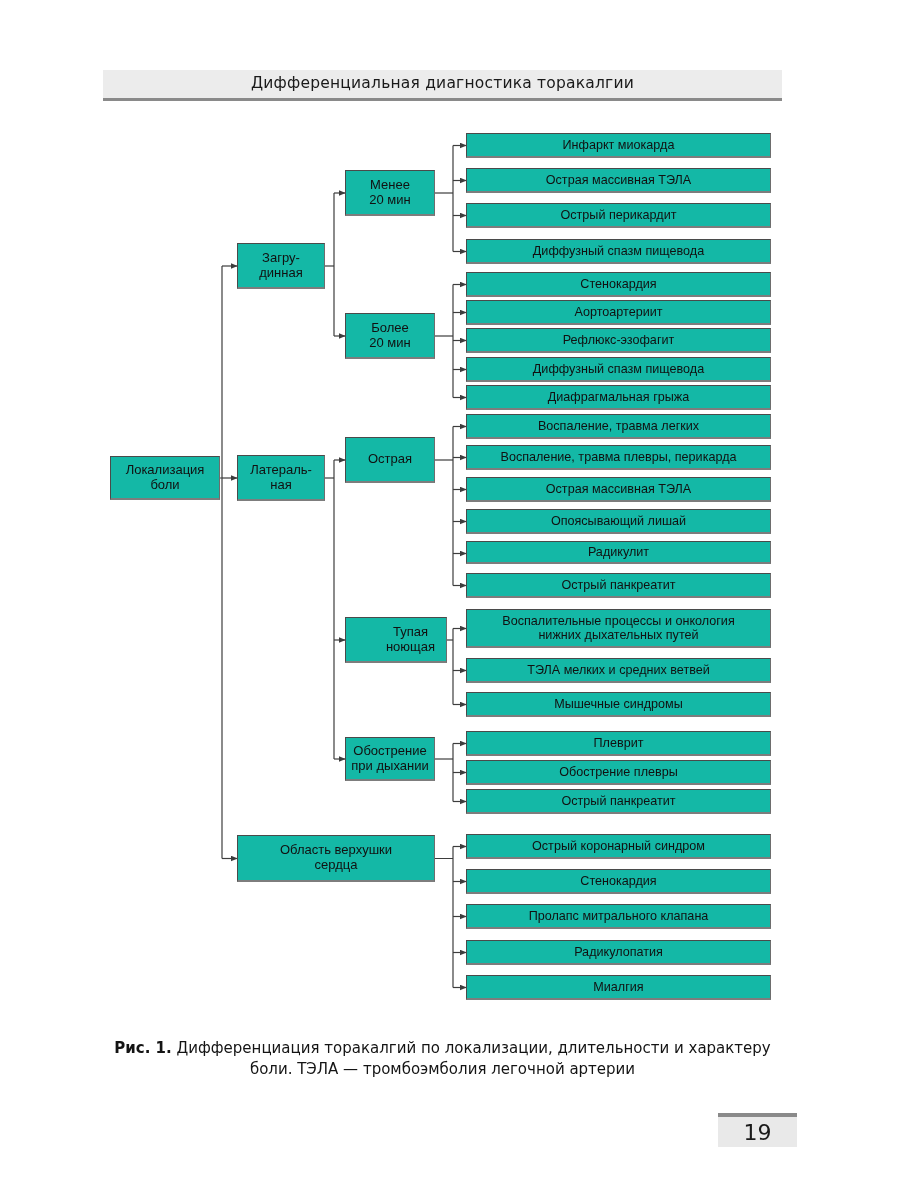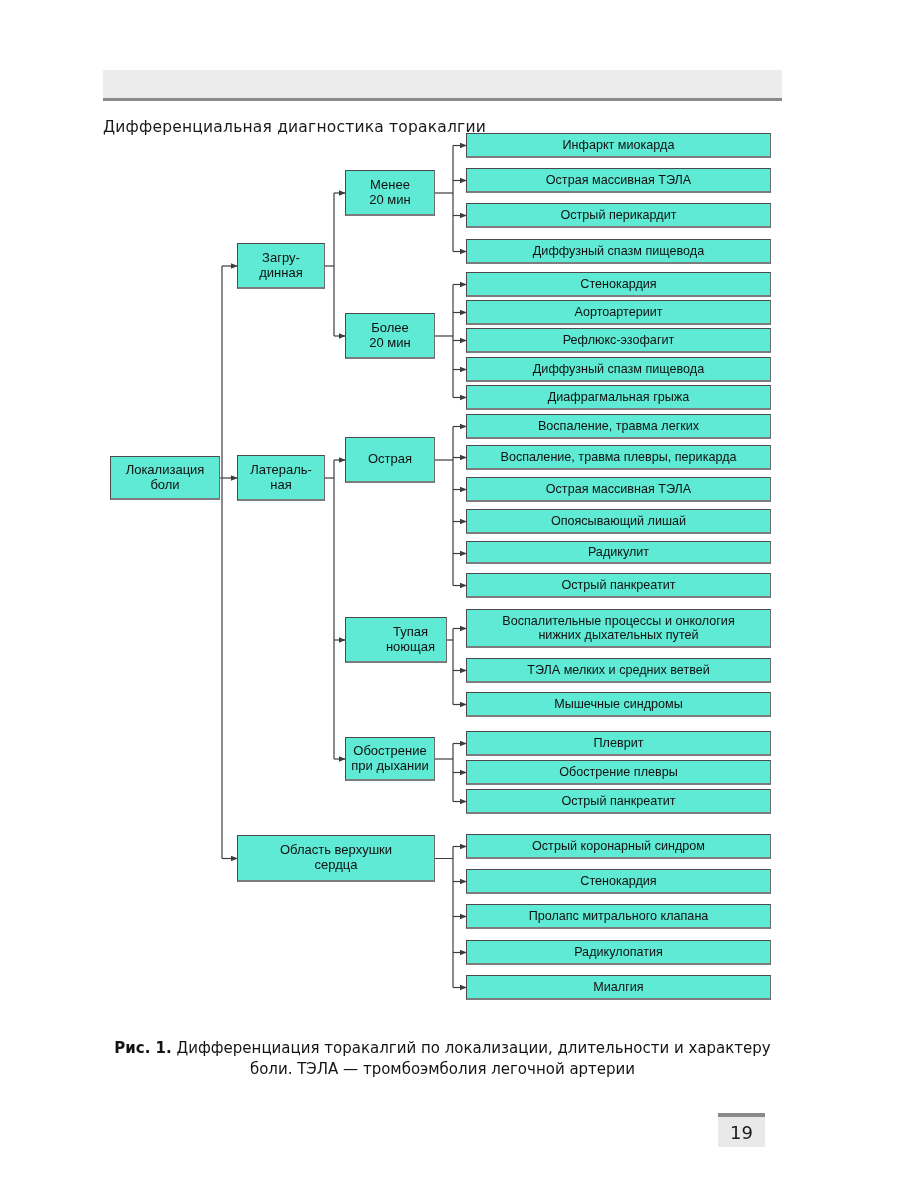--- a/index.html
+++ b/index.html
@@ -26,25 +26,25 @@
     height: 31px;
     background: #ececec;
     border-bottom: 3px solid #8a8a8a;
     box-sizing: border-box;
   }
   #header-title {
     position: absolute;
     left: 0;
     right: 0;
     top: 4px;
+    text-align: center;
     font-size: 15.5px;
     letter-spacing: 0.2px;
     color: #1a1a1a;
     font-family: "DejaVu Sans", sans-serif;
-    margin-top: 44px;
   }
 
   
   #diagram {
     position: absolute;
     left: 0;
     top: 0;
     width: 900px;
     height: 1030px;
   }
@@ -53,21 +53,21 @@
     left: 0;
     top: 0;
     width: 900px;
     height: 1030px;
     pointer-events: none;
   }
 
   .node {
     position: absolute;
     box-sizing: border-box;
-    background: #5eead4;
+    background: #14b8a6;
     border: 1px solid #4a4a4a;
     border-right-color: #6d6d6d;
     border-bottom: 2px solid #7d7d7d;
     display: flex;
     align-items: center;
     justify-content: center;
     text-align: center;
     line-height: 1.12;
     color: #111111;
     font-size: 12.5px;
@@ -99,29 +99,29 @@
     color: #141414;
     font-family: "DejaVu Sans", sans-serif;
   }
   #caption b { font-weight: bold; }
 
   
   #page-number {
     position: absolute;
     left: 718px;
     top: 1113px;
-    width: 47px;
+    width: 79px;
     height: 34px;
     background: #e9e9e9;
     border-top: 4px solid #8a8a8a;
     box-sizing: border-box;
     display: flex;
     align-items: center;
     justify-content: center;
-    font-size: 18px;
+    font-size: 22px;
     color: #1a1a1a;
     font-family: "DejaVu Sans", sans-serif;
   }
 </style>
 </head>
 <body>
 
 <div id="header-bar">
   <div id="header-title">Дифференциальная диагностика торакалгии</div>
 </div>

